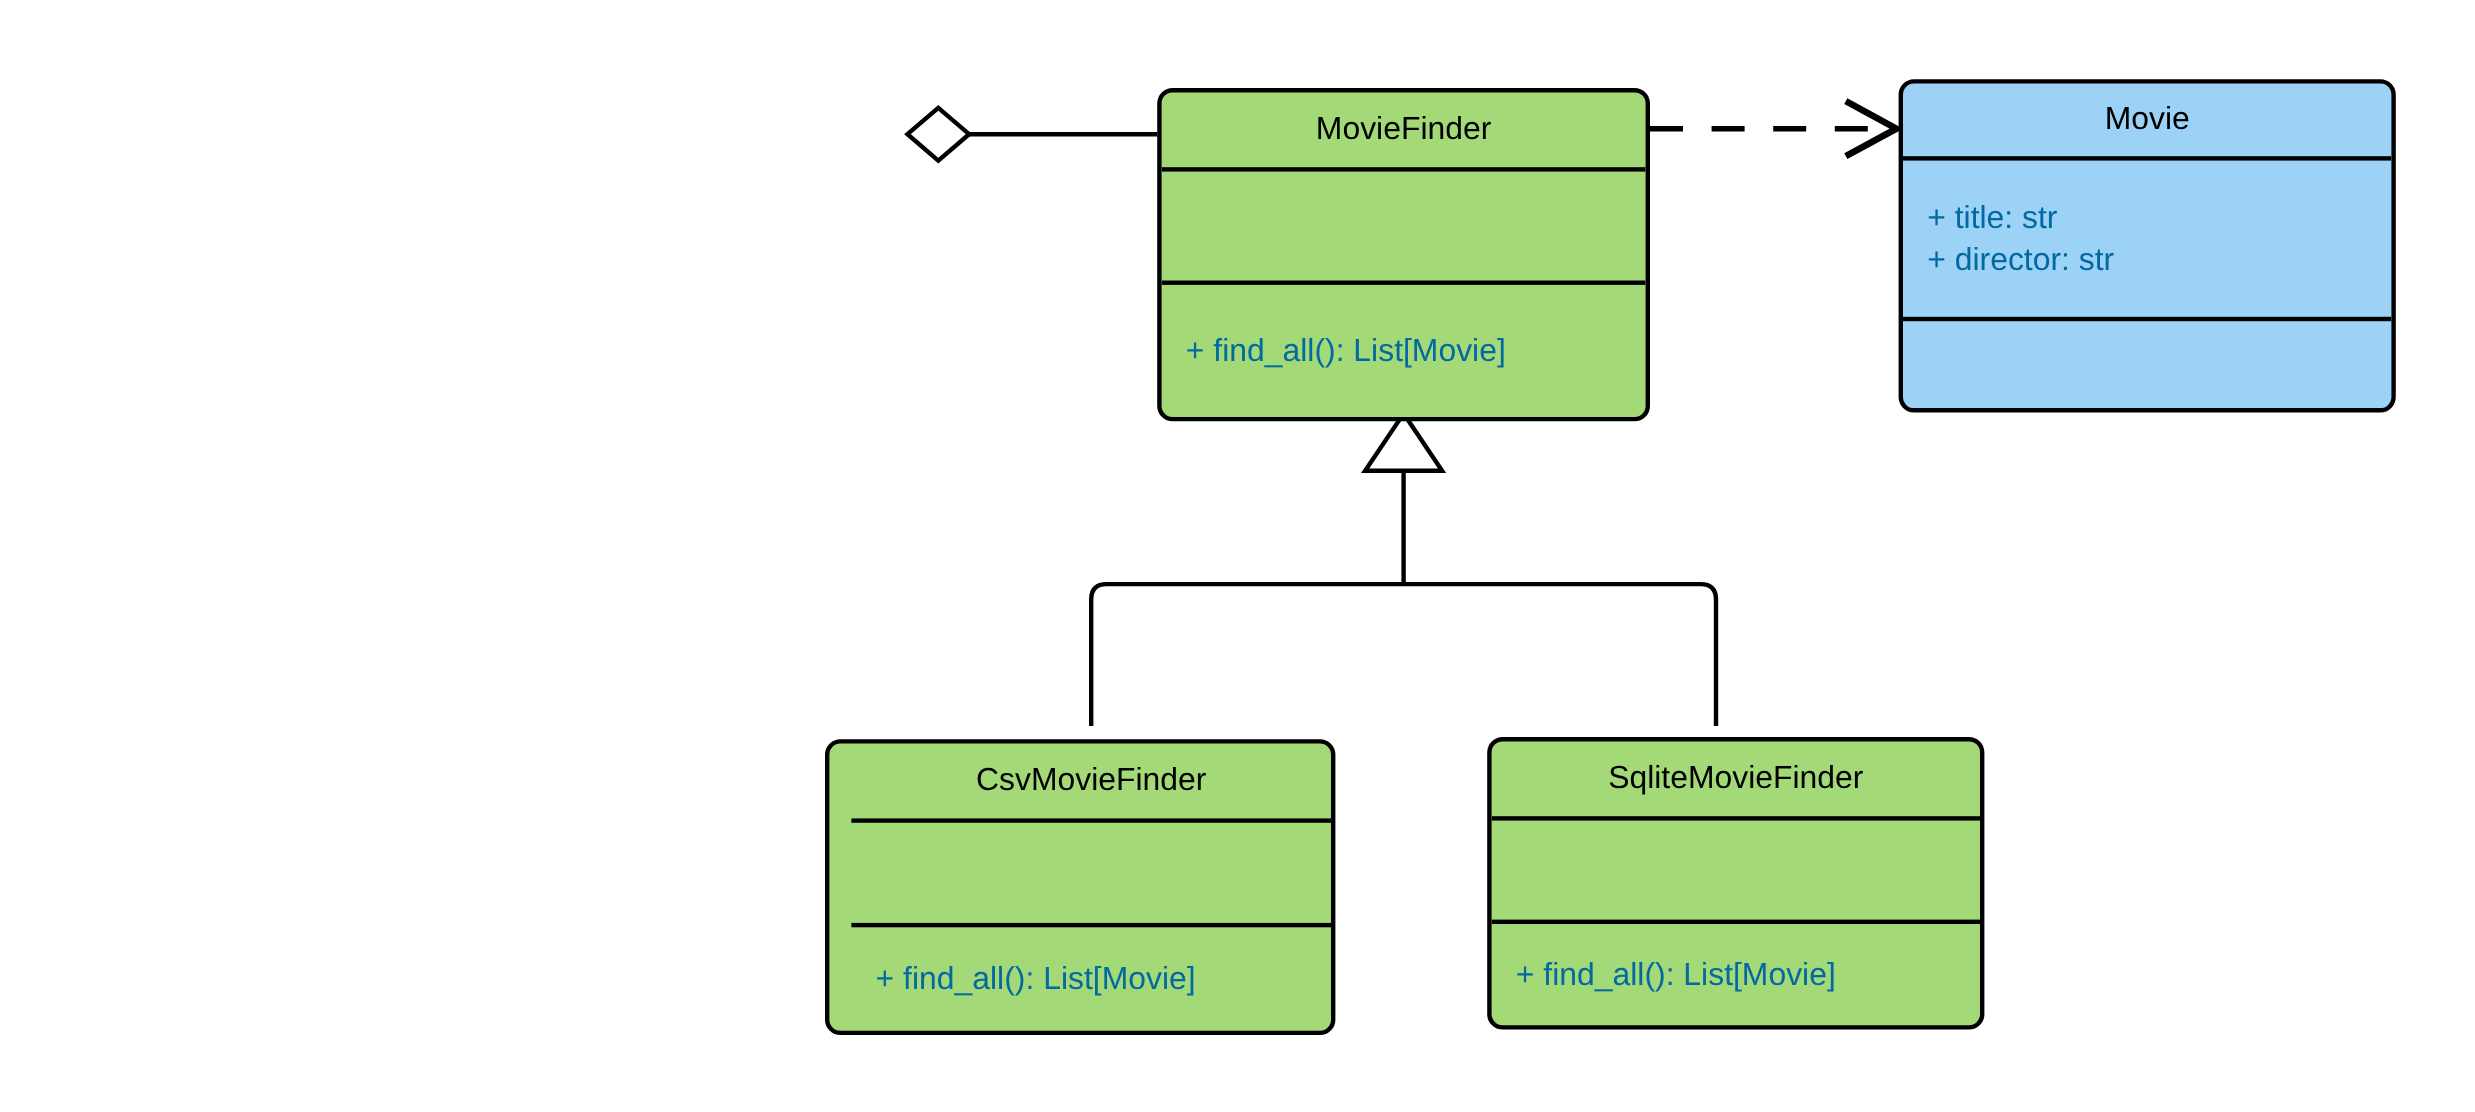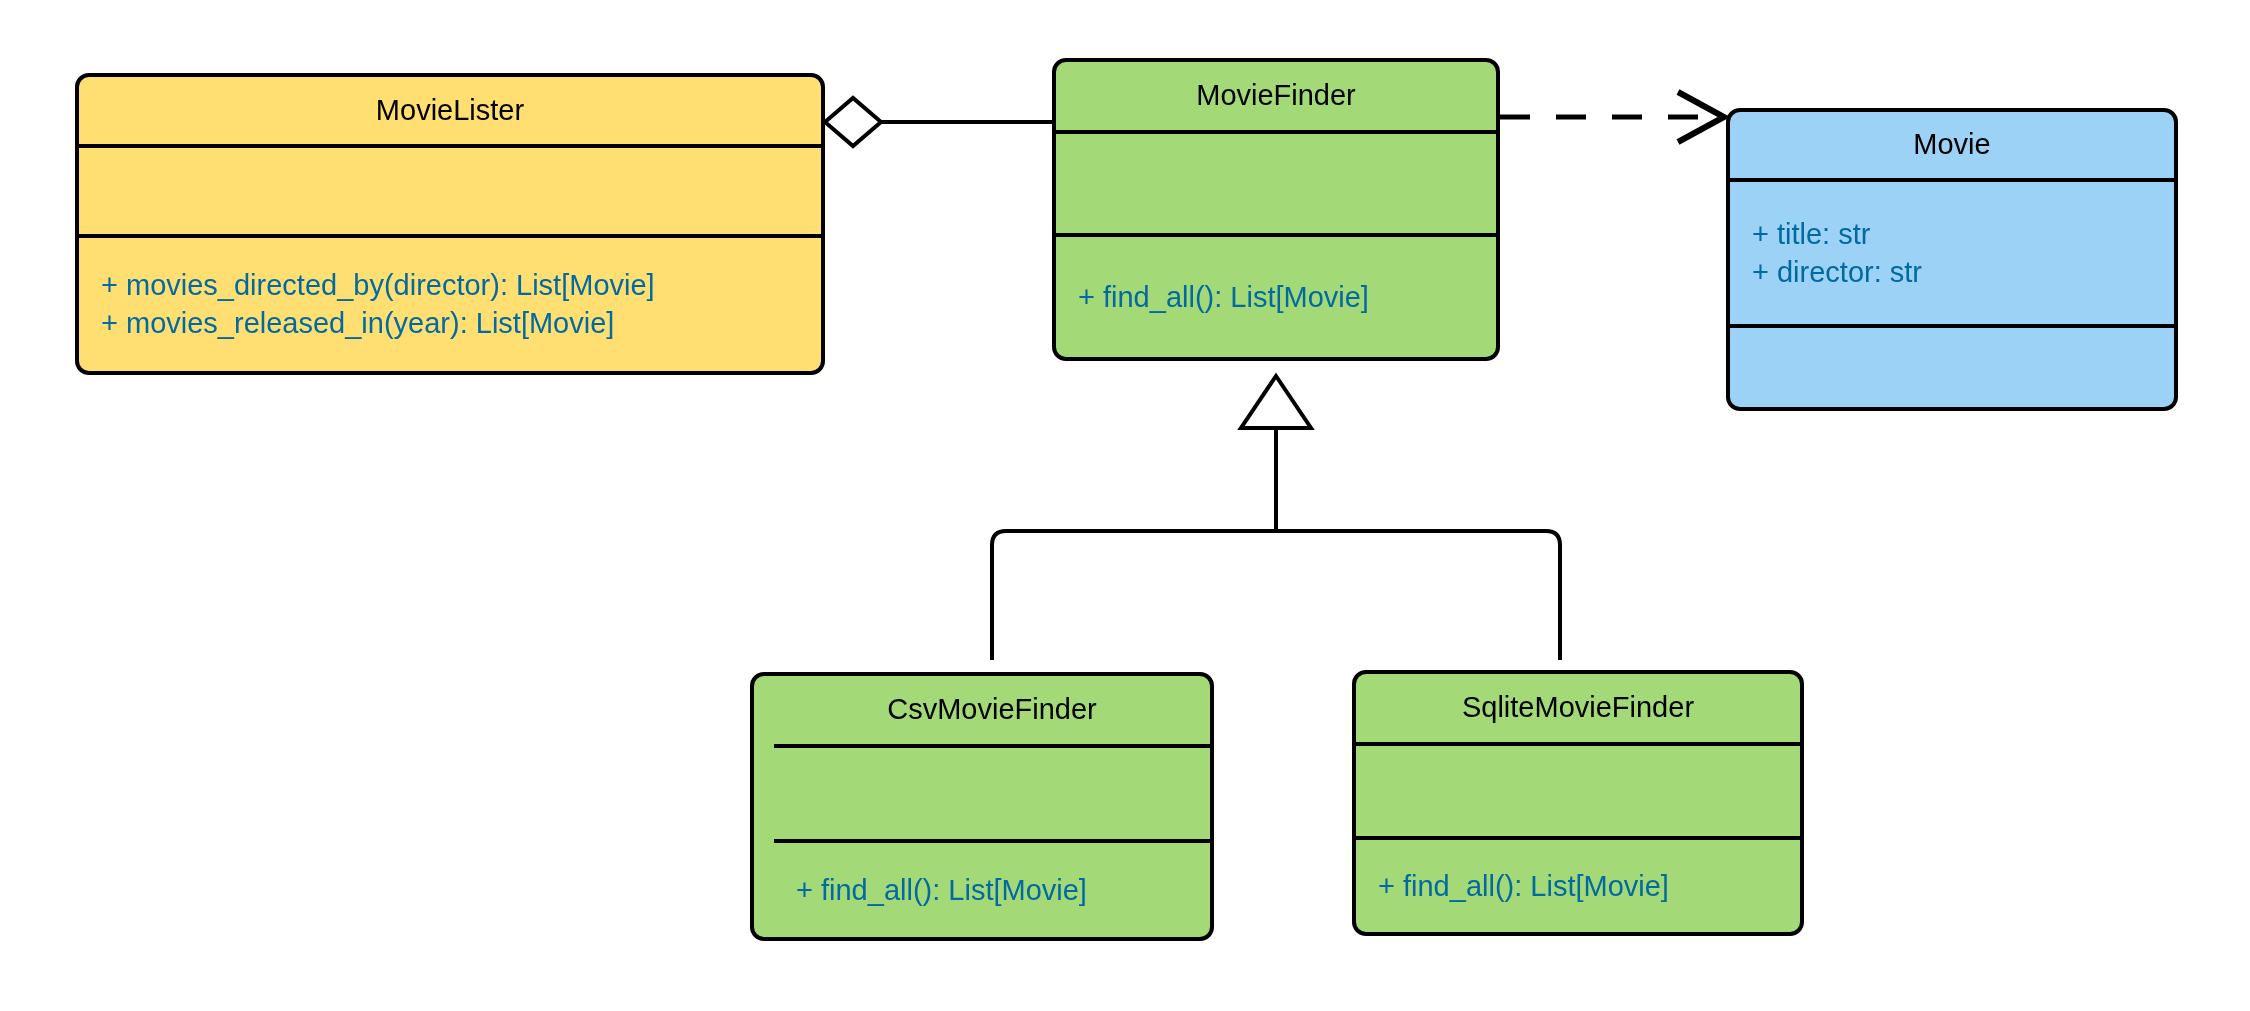--- a/index.html
+++ b/index.html
@@ -65,21 +65,21 @@
     font-size: 29px;
     color: #0369a1;
     line-height: 1.32;
     white-space: nowrap;
   }
   .cmp-empty { }
 
   
   .fill-yellow { background: #ffde72; }
   .fill-green  { background: #a3d977; }
-  .fill-blue   { background: #9bd2f5; margin-top: 36px; }
+  .fill-blue   { background: #9bd2f5; }
 </style>
 </head>
 <body>
 
 <div id="canvas">
 
   <svg id="edges" viewBox="0 0 2250 1011" width="2250" height="1011">
 
     <g>
       <line x1="880" y1="122" x2="1052" y2="122" stroke="#000000" stroke-width="4"></line>
@@ -94,32 +94,22 @@
     <g>
 
       <line x1="1276" y1="425" x2="1276" y2="531" stroke="#000000" stroke-width="4"></line>
 
       <path d="M 992 660 L 992 545 Q 992 531 1006 531 L 1546 531 Q 1560 531 1560 545 L 1560 660" fill="none" stroke="#000000" stroke-width="4"></path>
 
       <polygon points="1276,376 1311,428 1241,428" fill="#ffffff" stroke="#000000" stroke-width="4" stroke-linejoin="miter"></polygon>
     </g>
   </svg>
 
-  <div class="uml-class fill-yellow" style="left:75px; top:73px; width:750px; height:302px;">
-    <div class="compartment cmp-name" style="height:68px;">
-      <span class="class-title">MovieLister</span>
-    </div>
-    <div class="compartment cmp-list cmp-empty" style="height:91px;"></div>
-    <div class="compartment cmp-list" style="height:139px;">
-      <div class="member">+ movies_directed_by(director): List[Movie]</div>
-      <div class="member">+ movies_released_in(year): List[Movie]</div>
-    </div>
-  </div>
 
-  <div class="uml-class fill-green" style="left:1052px; top:58px; width:448px; height:303px;">
+  <div class="uml-class fill-green" style="left:1052px; top:80px; width:448px; height:303px;">
     <div class="compartment cmp-name" style="height:68px;">
       <span class="class-title">MovieFinder</span>
     </div>
     <div class="compartment cmp-list cmp-empty" style="height:103px;"></div>
     <div class="compartment cmp-list" style="height:124px;">
       <div class="member">+ find_all(): List[Movie]</div>
     </div>
   </div>
 
   <div class="uml-class fill-blue" style="left:1726px; top:72px; width:452px; height:303px;">

